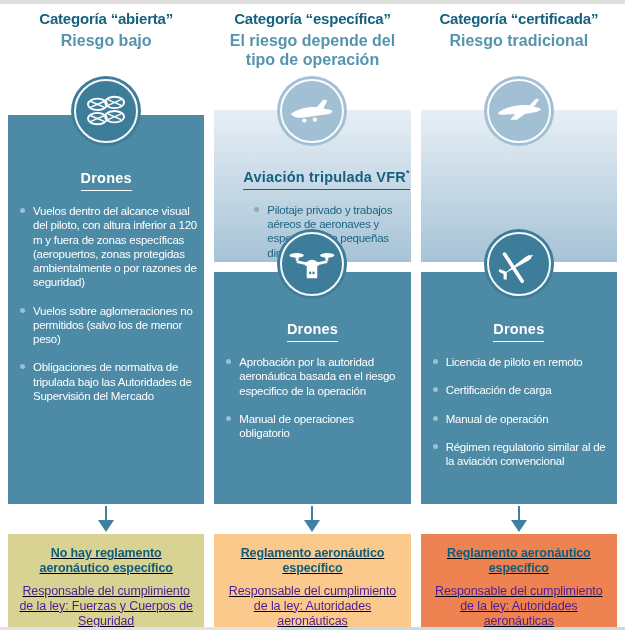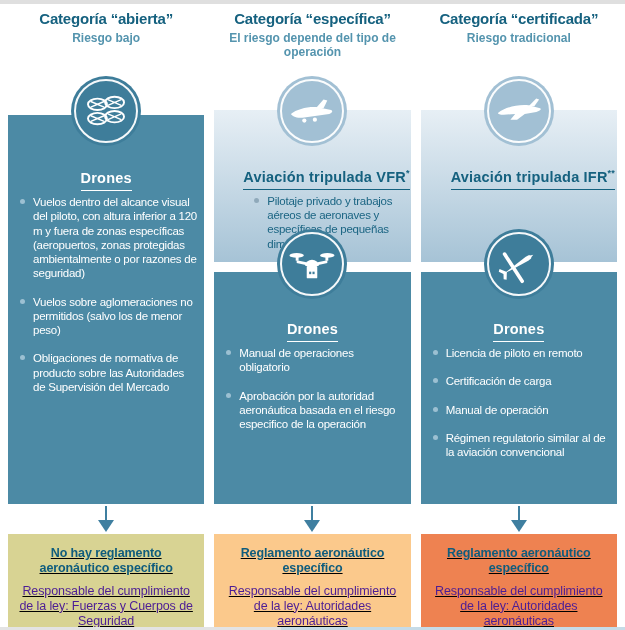--- a/index.html
+++ b/index.html
@@ -8,41 +8,41 @@
 
   .top-strip { position:absolute; top:0; left:0; width:100%; height:4px; background:#dfdfdf; }
   .bottom-strip { position:absolute; top:627px; left:0; width:100%; height:3px;
     background:linear-gradient(90deg,#e3e3e3 0,#e3e3e3 45%,#c6dbe7 45%,#c6dbe7 100%); }
 
   .columns { position:absolute; top:4px; left:8px; width:609px; height:622px; display:flex; gap:10px; }
   .column { position:relative; flex:1;border-radius:12px; }
 
   .col-header { position:absolute; top:6px; left:0; right:0; text-align:center; z-index:2; }
   .col-title { font-size:15px; font-weight:bold; color:#15617f; letter-spacing:-0.2px; }
-  .col-subtitle { font-size:12px; font-weight:bold; color:#5494ae; line-height:1.2;
+  .col-subtitle { font-size:16px; font-weight:bold; color:#5494ae; line-height:1.2;
     margin-top:4px; padding:0 14px; }
 
   .panel { position:absolute; left:0; right:0; }
   .panel-dark { background:#4c8aa5; color:#fff; }
   .panel-light { background:linear-gradient(180deg,#e7eff5 0%,#a6c3d6 100%); }
   .panel-dark.full { top:111px; height:389px; }
   .panel-light.top { top:106px; height:152px;padding-left:28px; }
   .panel-dark.lower { top:268px; height:232px; }
 
   .head-wrap { text-align:center; }
   .panel-dark.full  .head-wrap { padding-top:33px; }
   .panel-light.top  .head-wrap { padding-top:36px; }
   .panel-dark.lower .head-wrap { padding-top:27px; }
   .section-heading { display:inline-block; font-size:14.5px; font-weight:bold; letter-spacing:0.2px;
     padding-bottom:4px;margin-top:22px; }
   .panel-dark .section-heading { color:#fff; border-bottom:1.5px solid #fff; }
   .panel-light .section-heading { color:#15617f; border-bottom:1.5px solid #15617f; }
   .section-heading sup { font-size:9px; }
 
-  ul.bullets { list-style:none; margin-top:4px; padding:0 6px 0 12px; }
+  ul.bullets { list-style:none; margin-top:13px; padding:0 6px 0 12px; }
   ul.bullets li { position:relative; padding-left:13px; margin-bottom:14px;
     font-size:11.5px; letter-spacing:-0.25px; line-height:1.24; text-align:left; }
   ul.bullets li::before { content:""; position:absolute; left:0; top:4px; width:5px; height:5px;
     border-radius:50%; }
   .panel-dark ul.bullets li { color:#ffffff; }
   .panel-dark ul.bullets li::before { background:#9cc0d2; }
   .panel-light ul.bullets li { color:#1b6583; }
   .panel-light ul.bullets li::before { background:#8fa9ba; }
 
   .circle { position:absolute; left:50%; transform:translateX(-50%); width:70px; height:70px;
@@ -80,21 +80,21 @@
         <div class="col-subtitle">Riesgo bajo</div>
       </div>
 
       <div class="panel panel-dark full">
         <div class="head-wrap">
           <span class="section-heading">Drones</span>
         </div>
         <ul class="bullets">
           <li>Vuelos dentro del alcance visual del piloto, con altura inferior a 120 m y fuera de zonas específicas (aeropuertos, zonas protegidas ambientalmente o por razones de seguridad)</li>
           <li>Vuelos sobre aglomeraciones no permitidos (salvo los de menor peso)</li>
-          <li>Obligaciones de normativa de producto sobre las Autoridades de Supervisión del Mercado</li>
+          <li>Obligaciones de normativa de tripulada bajo las Autoridades de Supervisión del Mercado</li>
         </ul>
       </div>
 
       <div class="circle dark c-top">
         <svg width="46" height="38" viewBox="0 0 48 40">
           <g fill="none" stroke="#ffffff" stroke-width="2">
             <ellipse cx="15" cy="13" rx="10" ry="6"></ellipse>
             <ellipse cx="33" cy="11" rx="10" ry="6"></ellipse>
             <ellipse cx="15" cy="28" rx="10" ry="6"></ellipse>
             <ellipse cx="33" cy="26" rx="10" ry="6"></ellipse>
@@ -129,22 +129,22 @@
         <ul class="bullets">
           <li>Pilotaje privado y trabajos aéreos de aeronaves y específicas de pequeñas dimensiones</li>
         </ul>
       </div>
 
       <div class="panel panel-dark lower">
         <div class="head-wrap">
           <span class="section-heading">Drones</span>
         </div>
         <ul class="bullets">
+          <li>Aprobación por la autoridad aeronáutica basada en el riesgo especifico de la operación</li>
           <li>Manual de operaciones obligatorio</li>
-          <li>Aprobación por la autoridad aeronáutica basada en el riesgo especifico de la operación</li>
         </ul>
       </div>
 
       <div class="circle light c-top">
         <svg width="46" height="32" viewBox="0 0 48 32">
           <g fill="#ffffff">
             <path d="M2 19 C8 14 20 11 30 12 L44 15 C46 16 45 18 42 19 L14 23 C8 23 4 22 2 19 Z"></path>
             <path d="M28 13 L36 4 L40 5 L36 13 Z"></path>
             <circle cx="16" cy="26" r="2.2"></circle>
             <circle cx="27" cy="25" r="2.2"></circle>
@@ -179,23 +179,20 @@
       </div>
     </div>
 
     <div class="column">
       <div class="col-header">
         <div class="col-title">Categoría “certificada”</div>
         <div class="col-subtitle">Riesgo tradicional</div>
       </div>
 
       <div class="panel panel-light top">
-        <div class="head-wrap">
-          <span class="section-heading"><span>Aviación tripulada IFR</span><sup>**</sup></span>
-        </div>
       </div>
 
       <div class="panel panel-dark lower">
         <div class="head-wrap">
           <span class="section-heading">Drones</span>
         </div>
         <ul class="bullets">
           <li>Licencia de piloto en remoto</li>
           <li>Certificación de carga</li>
           <li>Manual de operación</li>

